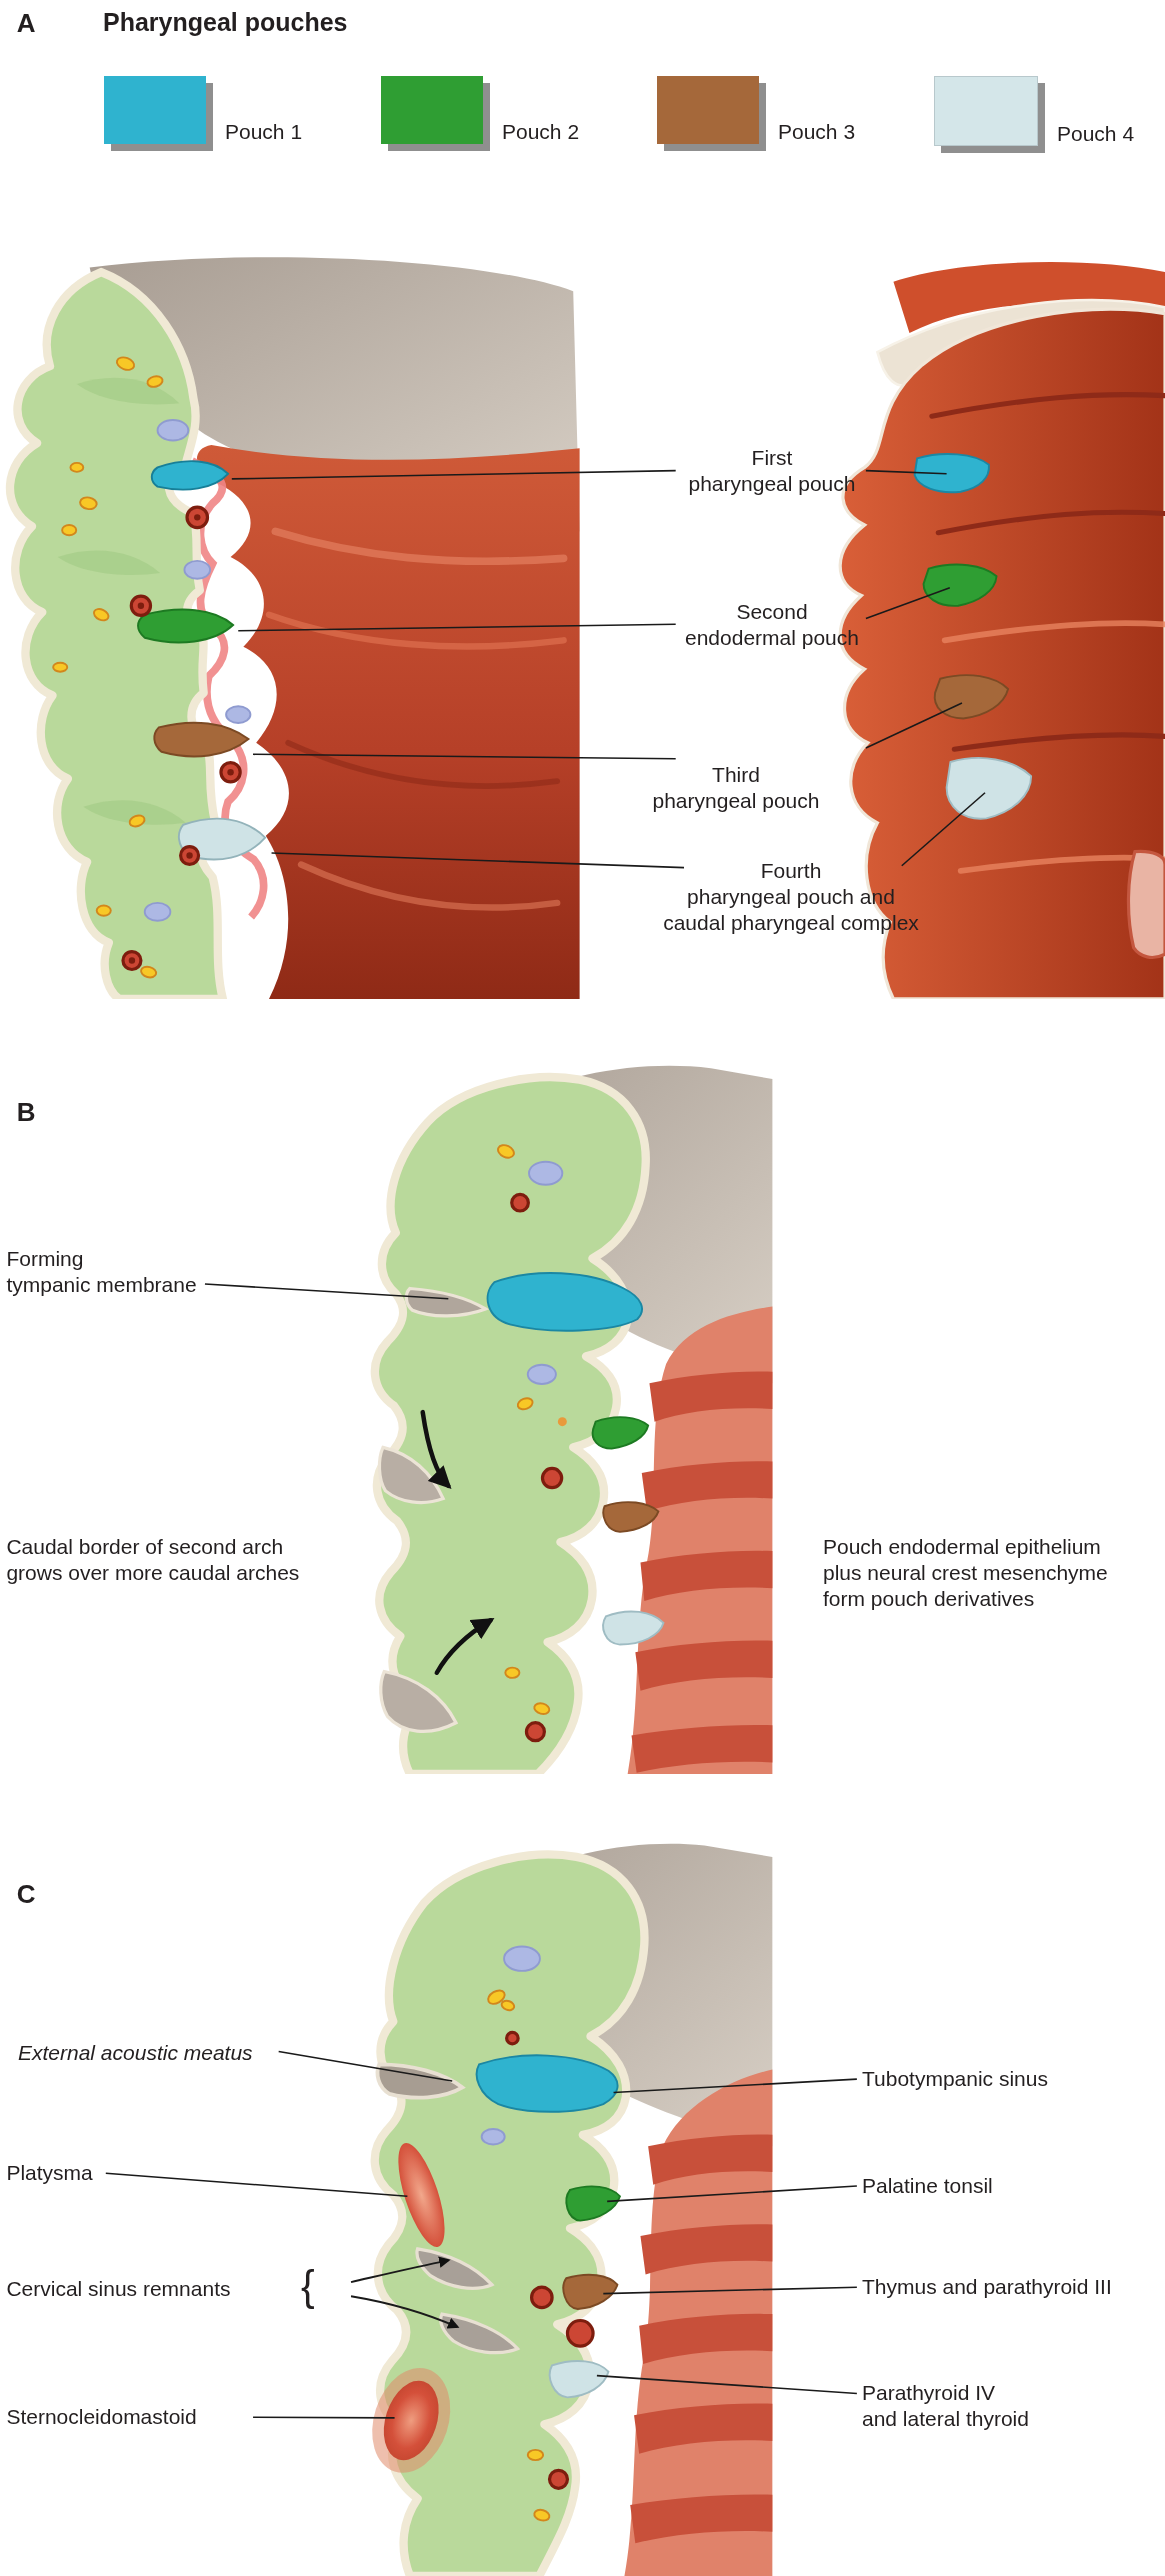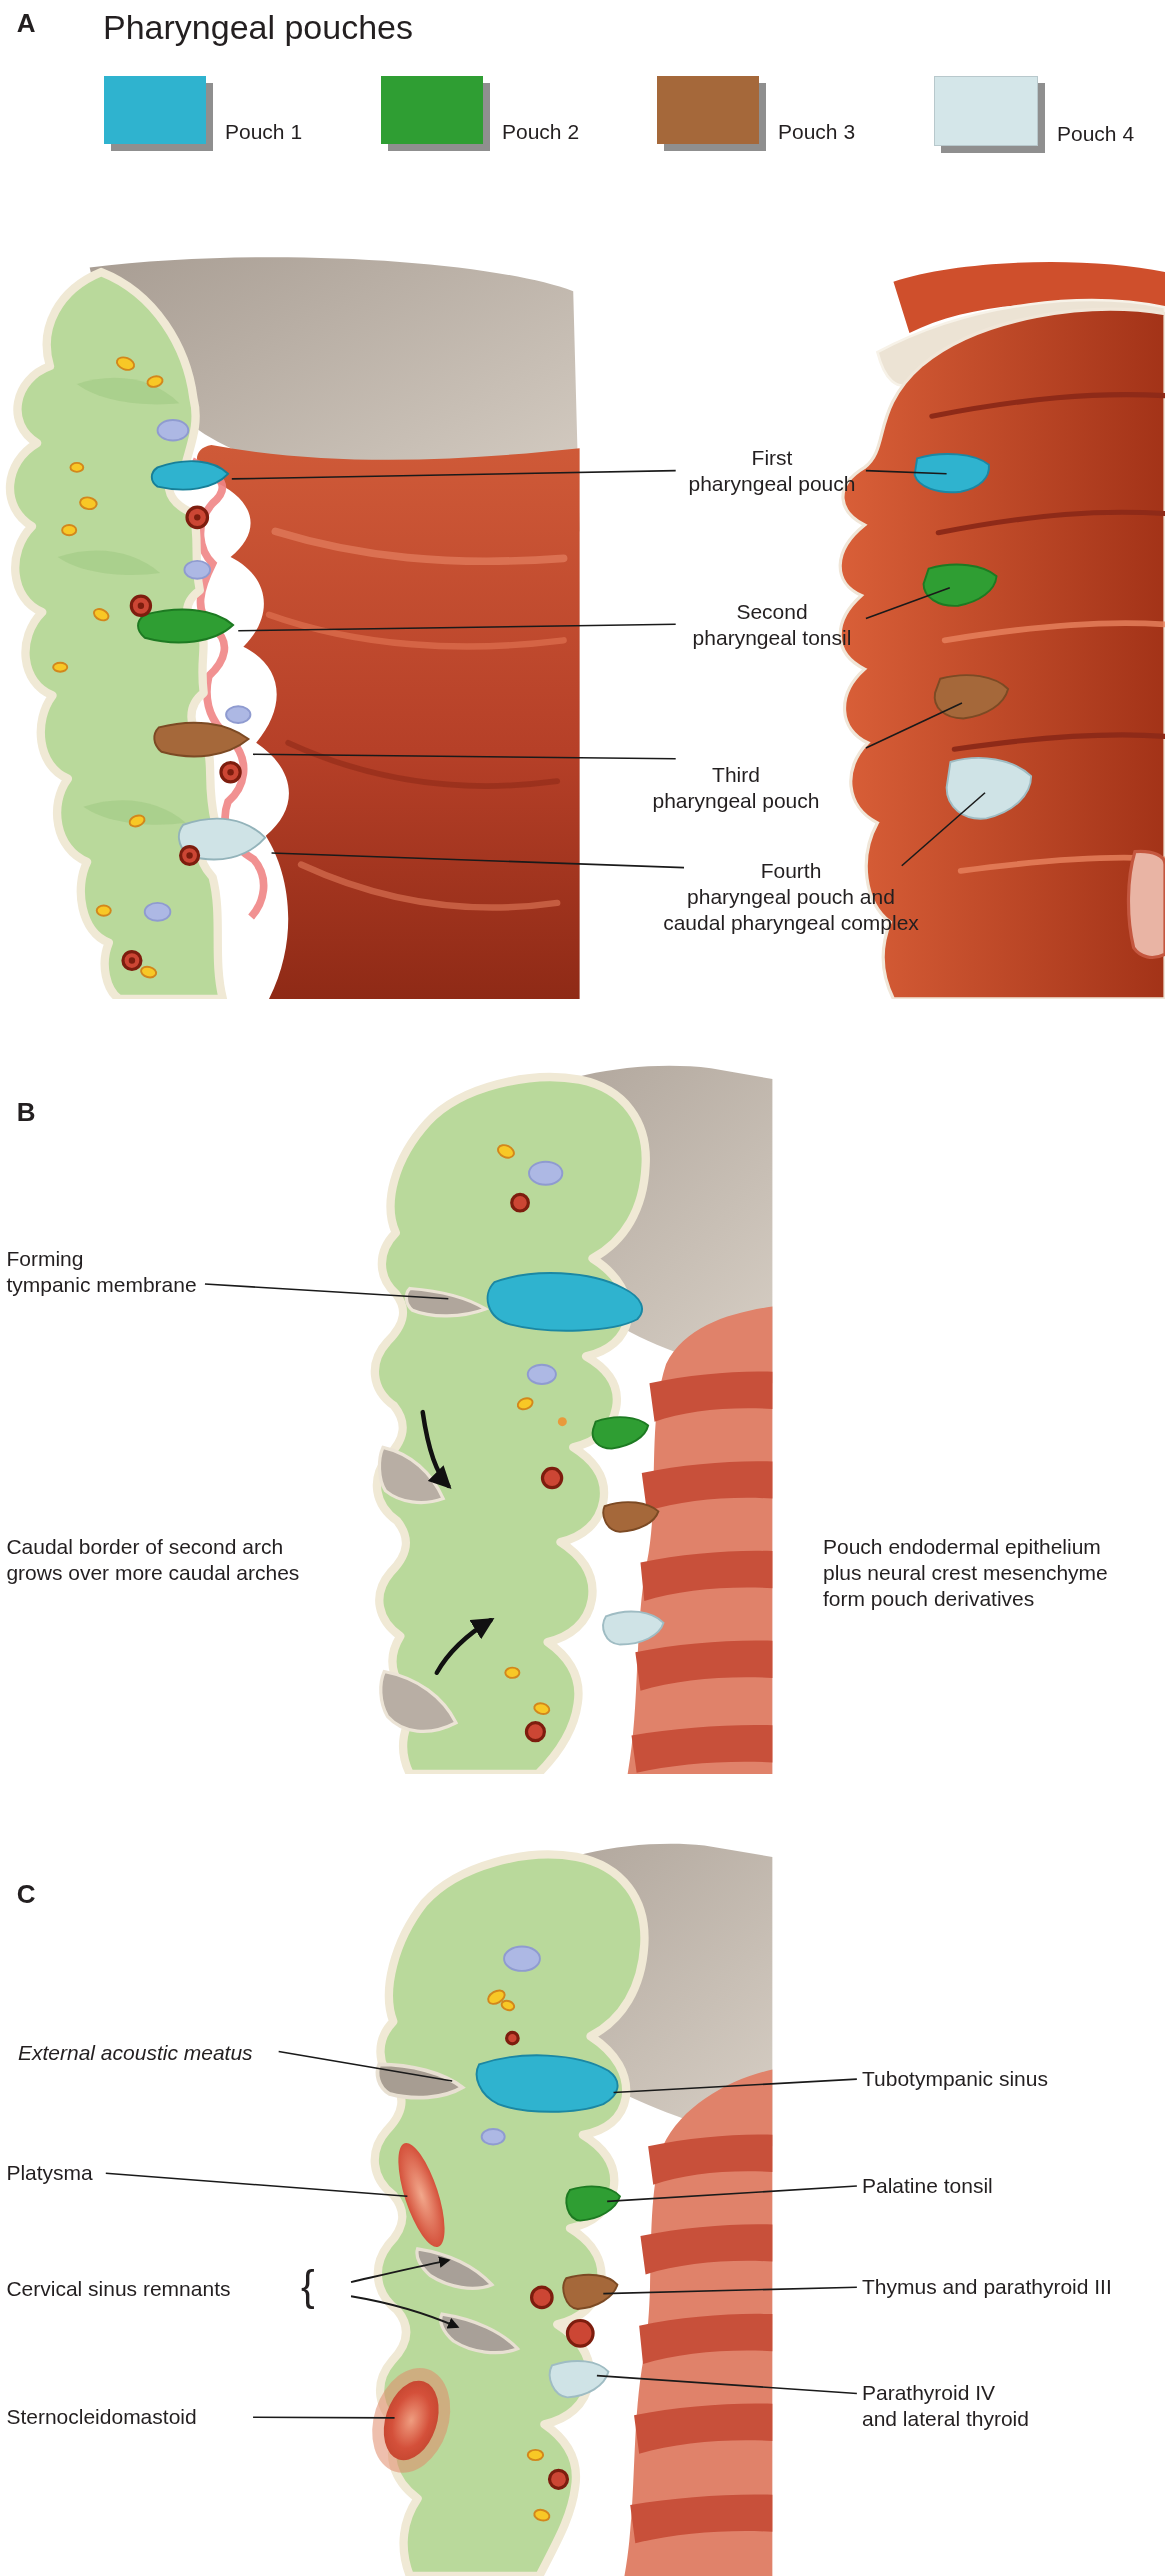--- a/index.html
+++ b/index.html
@@ -1,20 +1,20 @@
 <!DOCTYPE html>
 <html style="font-size:10.3px"><head>
 <meta charset="utf-8">
 <style>
   html,body{margin:0;padding:0;background:#ffffff;}
   .page{position:relative;width:1165px;height:2576px;background:#ffffff;
         font-family:"Liberation Sans",sans-serif;color:#231f20;overflow:hidden;}
   .abs{position:absolute;}
   .panel-letter{font-size:26px;font-weight:bold;}
-  .fig-title{font-size:34px;font-weight:normal;}
+  .fig-title{font-size:25px;font-weight:bold;}
   .label{font-size:21px;line-height:1.24;white-space:pre-line;}
   .label.center{text-align:center;transform:translateX(-50%);}
   .legend-item{display:flex;align-items:flex-end;}
   .legend-swatch{width:102px;height:68px;box-shadow:7px 7px 0 #8f8f8f;}
   .legend-label{font-size:21px;margin-left:19px;}
   .brace{font-size:41px;font-weight:400;transform:scaleY(1.05);line-height:1;}
   svg{display:block;}
 </style>
 </head>
 <body>
@@ -142,21 +142,21 @@
       <line x1="1055" y1="785" x2="395" y2="778"></line>
       <line x1="1352" y1="768" x2="1502" y2="698"></line>
       <line x1="1068" y1="955" x2="424" y2="932"></line>
       <line x1="1408" y1="952" x2="1538" y2="838"></line>
     </g>
   </svg>
 
   <div class="abs label center" style="left:772px;top:445px;">First
 pharyngeal pouch</div>
   <div class="abs label center" style="left:772px;top:599px;">Second
-pharyngeal tonsil</div>
+endodermal pouch</div>
   <div class="abs label center" style="left:736px;top:734px;margin-top:28px;">Third
 pharyngeal pouch</div>
   <div class="abs label center" style="left:791px;top:858px;">Fourth
 pharyngeal pouch and
 caudal pharyngeal complex</div>
 
   <div class="abs panel-letter" style="left:16.7px;top:1097px;">B</div>
 
   <svg class="abs" style="left:0;top:1063px;" width="1165" height="711" viewBox="0 0 1819 1110">
     <defs>

